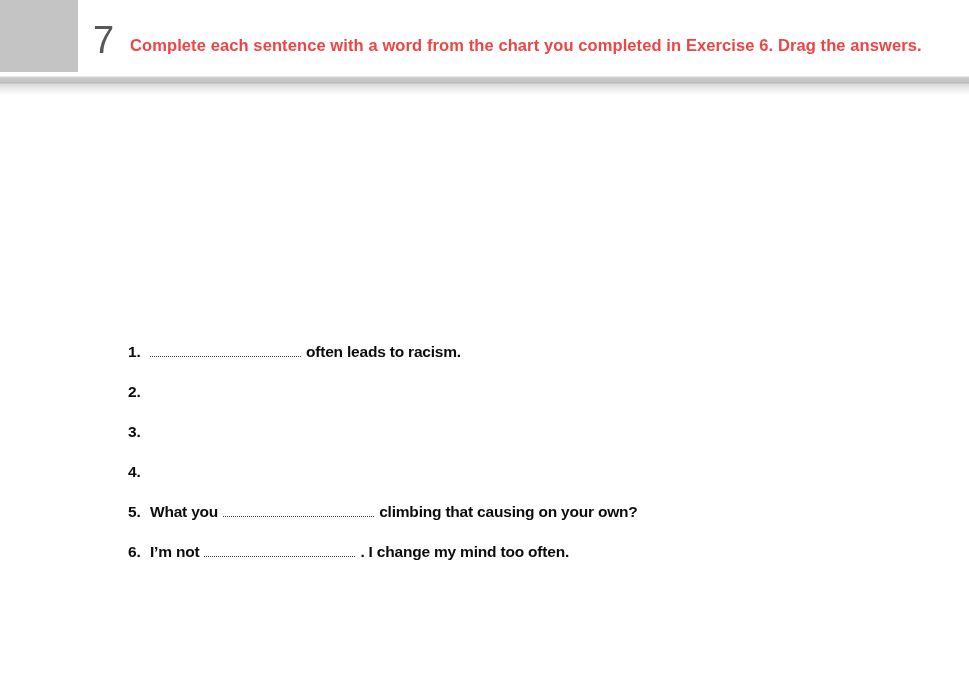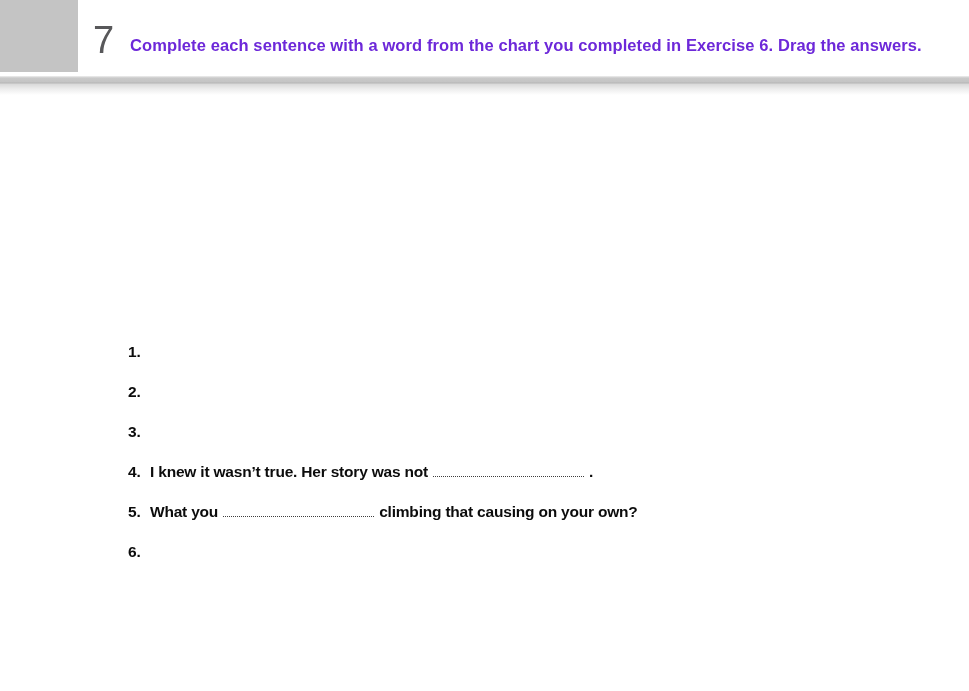--- a/index.html
+++ b/index.html
@@ -27,21 +27,21 @@
     font-weight: 400;
     color: #58585a;
     letter-spacing: -0.5px;
   }
   .instruction {
     position: absolute;
     left: 130px; top: 35px;
     font-size: 16.5px;
     line-height: 20px;
     font-weight: 700;
-    color: #6d28d9;
+    color: #ef4444;
     letter-spacing: 0.1px;
     white-space: nowrap;
   }
   .divider {
     position: absolute;
     left: 0; top: 76px;
     width: 100%; height: 19px;
     background: linear-gradient(
       to bottom,
       #efefef 0px,
@@ -92,38 +92,39 @@
 
   <div class="corner-square"></div>
   <div class="exercise-number">7</div>
   <div class="instruction">Complete each sentence with a word from the chart you completed in Exercise 6. Drag the answers.</div>
   <div class="divider"></div>
 
   <main class="sentences">
 
     <div class="sentence">
       <span class="num">1.</span>
+      <span class="stext"><span class="before"></span><span class="blank"></span><span class="after">often leads to racism.</span></span>
     </div>
 
     <div class="sentence">
       <span class="num">2.</span>
     </div>
 
     <div class="sentence">
       <span class="num">3.</span>
     </div>
 
     <div class="sentence">
       <span class="num">4.</span>
-      <span class="stext"><span class="before">I knew it wasn’t true. Her story was not</span><span class="blank"></span><span class="after">.</span></span>
     </div>
 
     <div class="sentence">
       <span class="num">5.</span>
       <span class="stext"><span class="before">What you</span><span class="blank"></span><span class="after">climbing that causing on your own?</span></span>
     </div>
 
     <div class="sentence">
       <span class="num">6.</span>
+      <span class="stext"><span class="before">I’m not</span><span class="blank"></span><span class="after">. I change my mind too often.</span></span>
     </div>
 
   </main>
 </div>
 
 </body></html>

